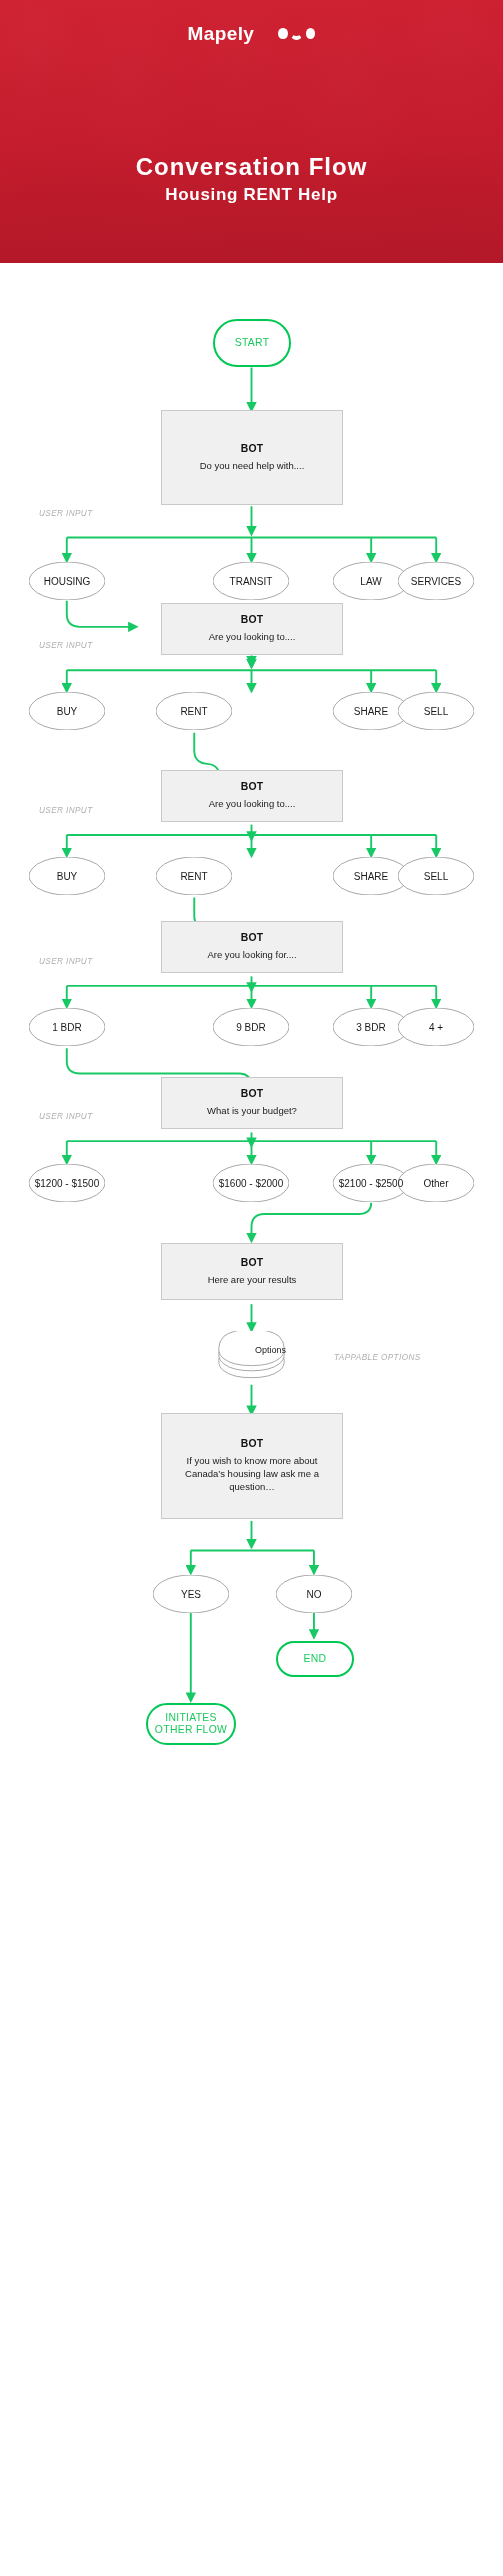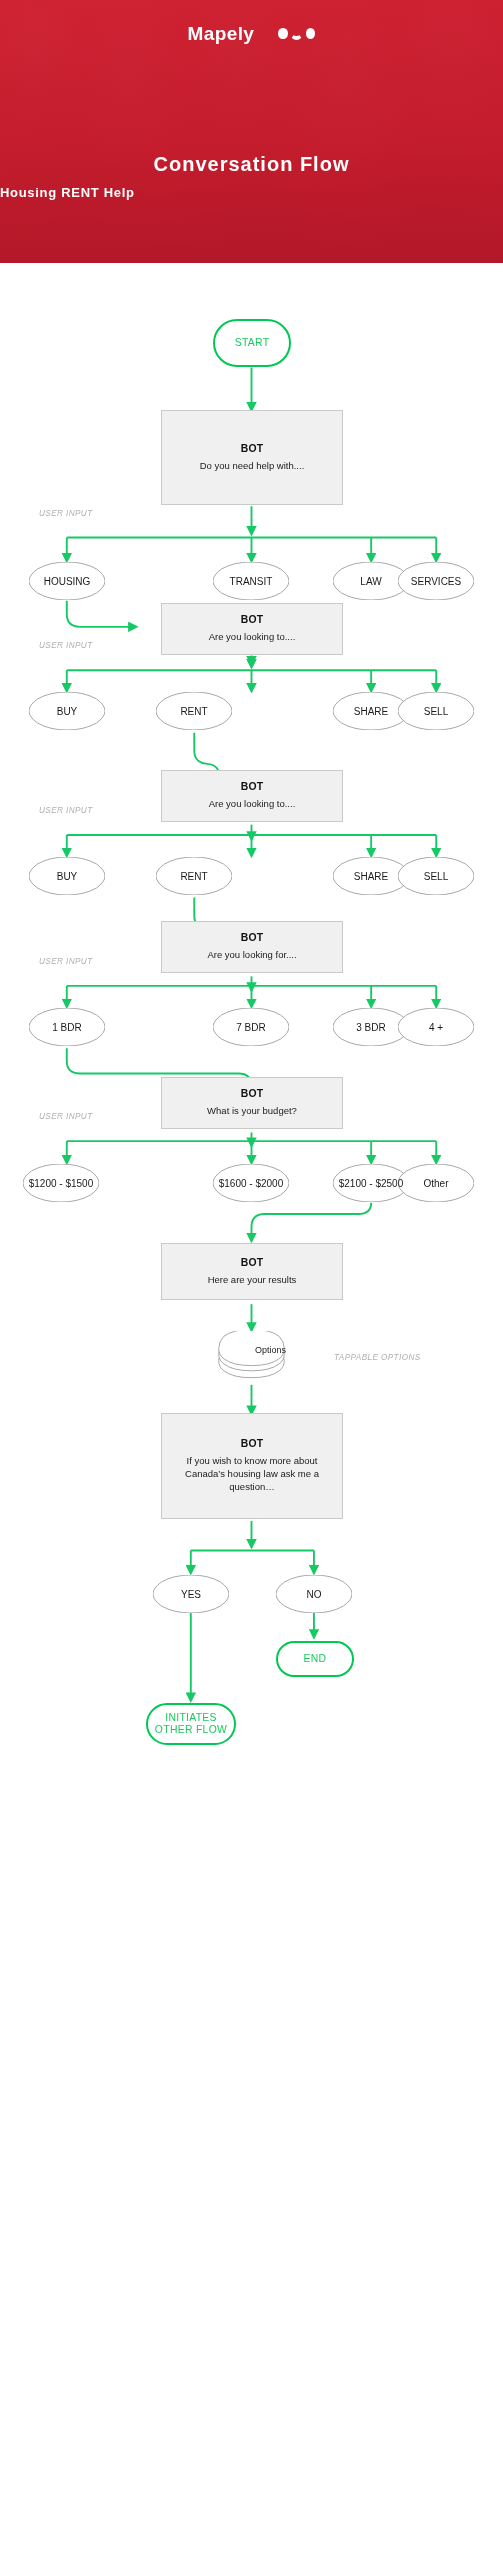--- a/index.html
+++ b/index.html
@@ -58,26 +58,26 @@
     width: 13px; height: 7.8px;
     border-bottom: 4.3px solid #fff;
     border-left: 3.5px solid transparent;
     border-right: 3.5px solid transparent;
     border-radius: 0 0 12px 12px;
     margin: 5.2px 0.9px 0 0.9px;
   }
   .header-title {
     position: absolute; left: 0; top: 153px; width: 503px;
     text-align: center;
-    color: #fff; font-size: 20px; font-weight: bold; letter-spacing: 1px;
+    color: #fff; font-size: 24px; font-weight: bold; letter-spacing: 1px;
   }
   .header-sub {
     position: absolute; left: 0; top: 185px; width: 503px;
-    text-align: left;
-    color: #fff; font-size: 13px; font-weight: bold; letter-spacing: 0.7px;
+    text-align: center;
+    color: #fff; font-size: 17px; font-weight: bold; letter-spacing: 0.7px;
   }
 
   
   .canvas {
     position: absolute;
     left: 0; top: 263px;
     width: 503px; height: 2313px;
   }
   .edges { position: absolute; left:0; top:0; width:503px; height:2313px; }
 
@@ -349,42 +349,42 @@
   <div class="opt" style="left:29px; top:745px;">
     <svg viewBox="0 0 88 44">
         <path d="M10,8 Q24,0 44,0 Q64,0 78,8 Q88,15 88,22 Q88,29 78,36 Q64,44 44,44 Q24,44 10,36 Q0,29 0,22 Q0,15 10,8 Z" fill="#fff" stroke="#9a9a9a" stroke-width="1"></path>
       </svg>
     <span>1 BDR</span>
   </div>
   <div class="opt" style="left:213px; top:745px;">
     <svg viewBox="0 0 88 44">
         <path d="M10,8 Q24,0 44,0 Q64,0 78,8 Q88,15 88,22 Q88,29 78,36 Q64,44 44,44 Q24,44 10,36 Q0,29 0,22 Q0,15 10,8 Z" fill="#fff" stroke="#9a9a9a" stroke-width="1"></path>
       </svg>
-    <span>7 BDR</span>
+    <span>9 BDR</span>
   </div>
   <div class="opt" style="left:333px; top:745px;">
     <svg viewBox="0 0 88 44">
         <path d="M10,8 Q24,0 44,0 Q64,0 78,8 Q88,15 88,22 Q88,29 78,36 Q64,44 44,44 Q24,44 10,36 Q0,29 0,22 Q0,15 10,8 Z" fill="#fff" stroke="#9a9a9a" stroke-width="1"></path>
       </svg>
     <span>3 BDR</span>
   </div>
   <div class="opt" style="left:398px; top:745px;">
     <svg viewBox="0 0 88 44">
         <path d="M10,8 Q24,0 44,0 Q64,0 78,8 Q88,15 88,22 Q88,29 78,36 Q64,44 44,44 Q24,44 10,36 Q0,29 0,22 Q0,15 10,8 Z" fill="#fff" stroke="#9a9a9a" stroke-width="1"></path>
       </svg>
     <span>4 +</span>
   </div>
 
   <div class="node bot" style="left:161px; top:814px; width:182px; height:52px;">
     <div class="bot-label">BOT</div>
     <div class="bot-text">What is your budget?</div>
   </div>
   <div class="note" style="left:39px; top:849px;">USER INPUT</div>
 
-  <div class="opt" style="left:23px; top:901px;text-align:right;">
+  <div class="opt" style="left:29px; top:901px;text-align:right;">
     <svg viewBox="0 0 88 44">
         <path d="M10,8 Q24,0 44,0 Q64,0 78,8 Q88,15 88,22 Q88,29 78,36 Q64,44 44,44 Q24,44 10,36 Q0,29 0,22 Q0,15 10,8 Z" fill="#fff" stroke="#9a9a9a" stroke-width="1"></path>
       </svg>
     <span>$1200 - $1500</span>
   </div>
   <div class="opt" style="left:213px; top:901px;">
     <svg viewBox="0 0 88 44">
         <path d="M10,8 Q24,0 44,0 Q64,0 78,8 Q88,15 88,22 Q88,29 78,36 Q64,44 44,44 Q24,44 10,36 Q0,29 0,22 Q0,15 10,8 Z" fill="#fff" stroke="#9a9a9a" stroke-width="1"></path>
       </svg>
     <span>$1600 - $2000</span>

